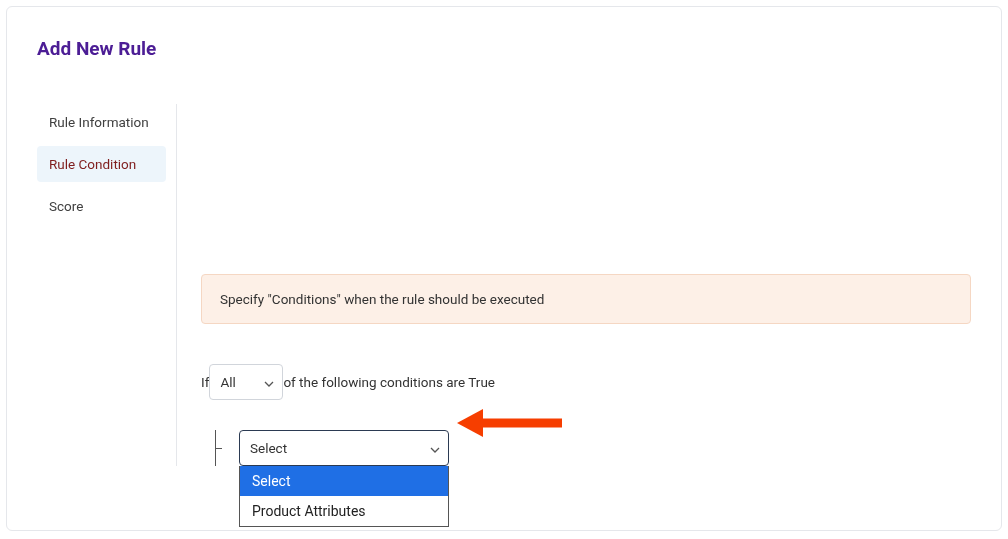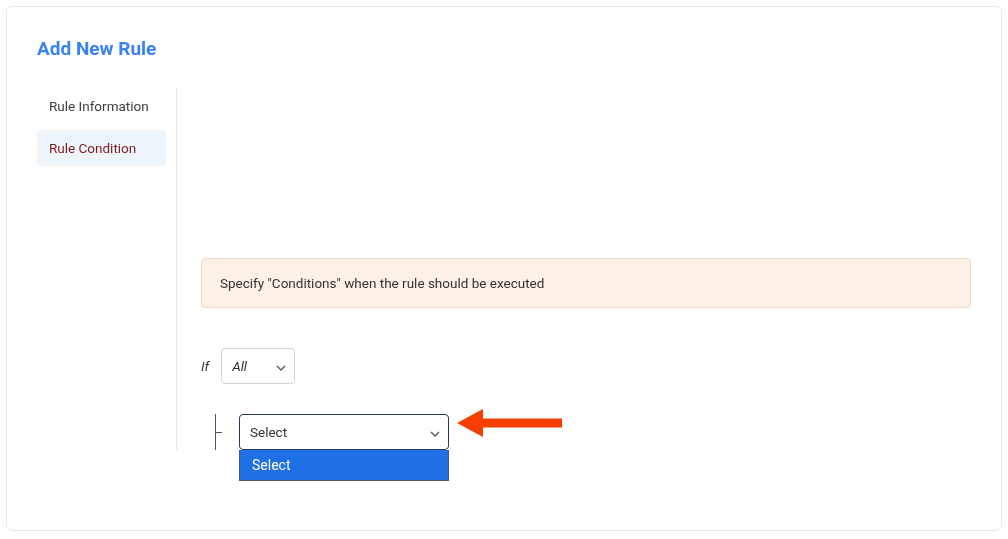--- a/index.html
+++ b/index.html
@@ -19,22 +19,22 @@
       border-radius: 6px;
       margin: 6px;
       width: 996px;
       height: 525px;
       padding: 30px;
       position: relative;
     }
     .page-title {
       font-size: 19px;
       font-weight: 700;
-      color: #3b82f6;
-      margin-bottom: 28px;
+      color: #4c1d95;
+      margin-bottom: 44px;
     }
     .layout {
       display: flex;
       gap: 24px;
     }
     .sidebar {
       width: 140px;
       border-right: 1px solid #e5e7eb;
       padding-right: 10px;
       padding-bottom: 20px;
@@ -60,25 +60,24 @@
       border: 1px solid #f5d7c3;
       border-radius: 4px;
       padding: 16px 18px;
       font-size: 13.5px;
       color: #333;
       margin-bottom: 40px;
     }
     .condition-row {
       display: flex;
       align-items: center;
-      gap: 12px;
+      gap: 0;
       font-size: 13.5px;
       color: #333;
       margin-bottom: 30px;
-      font-style: italic;
     }
     .select {
       border: 1px solid #d1d5db;
       border-radius: 4px;
       height: 36px;
       padding: 0 26px 0 10px;
       font-size: 13.5px;
       color: #333;
       background: #fff;
       cursor: pointer;
@@ -160,55 +159,62 @@
 <div class="panel">
   <h1 class="page-title">Add New Rule</h1>
 
   <div class="layout">
     <div class="sidebar">
       <div class="sidebar-item">
         <span>Rule Information</span>
       </div>
       <div class="sidebar-item active">
         <span>Rule Condition</span>
+      </div>
+      <div class="sidebar-item">
+        <span>Score</span>
       </div>
     </div>
 
     <div class="content">
       <div class="info-box">
         <span>Specify "Conditions" when the rule should be executed</span>
       </div>
 
       <div class="condition-row">
         <span>If</span>
         <div class="select select-small">
           <span>All</span>
           <span class="select-caret">
             <svg width="10" height="6" viewBox="0 0 10 6">
                 <path d="M1 1 L5 5 L9 1" stroke="#555" stroke-width="1.3" fill="none"></path>
               </svg>
           </span>
         </div>
+        <span>of the following conditions are True</span>
       </div>
 
       <div class="tree-row">
         <div class="tree-connector"></div>
         <div class="select-main-wrap">
           <div class="select select-main">
             <span>Select</span>
             <span class="select-caret">
               <svg width="10" height="6" viewBox="0 0 10 6">
                   <path d="M1 1 L5 5 L9 1" stroke="#555" stroke-width="1.3" fill="none"></path>
                 </svg>
             </span>
           </div>
           <div class="dropdown">
             <div class="dropdown-item selected">
               <span>Select</span>
             </div>
+            <div class="dropdown-item">
+              <span>Product Attributes</span>
+            </div>
           </div>
         </div>
       </div>
     </div>
   </div>
 
   <svg class="arrow" viewBox="0 0 105 40">
     <line x1="105" y1="20" x2="22" y2="20" stroke="#f63e00" stroke-width="9"></line>
     <polygon points="0,20 26,6 26,34" fill="#f63e00"></polygon>
   </svg>

